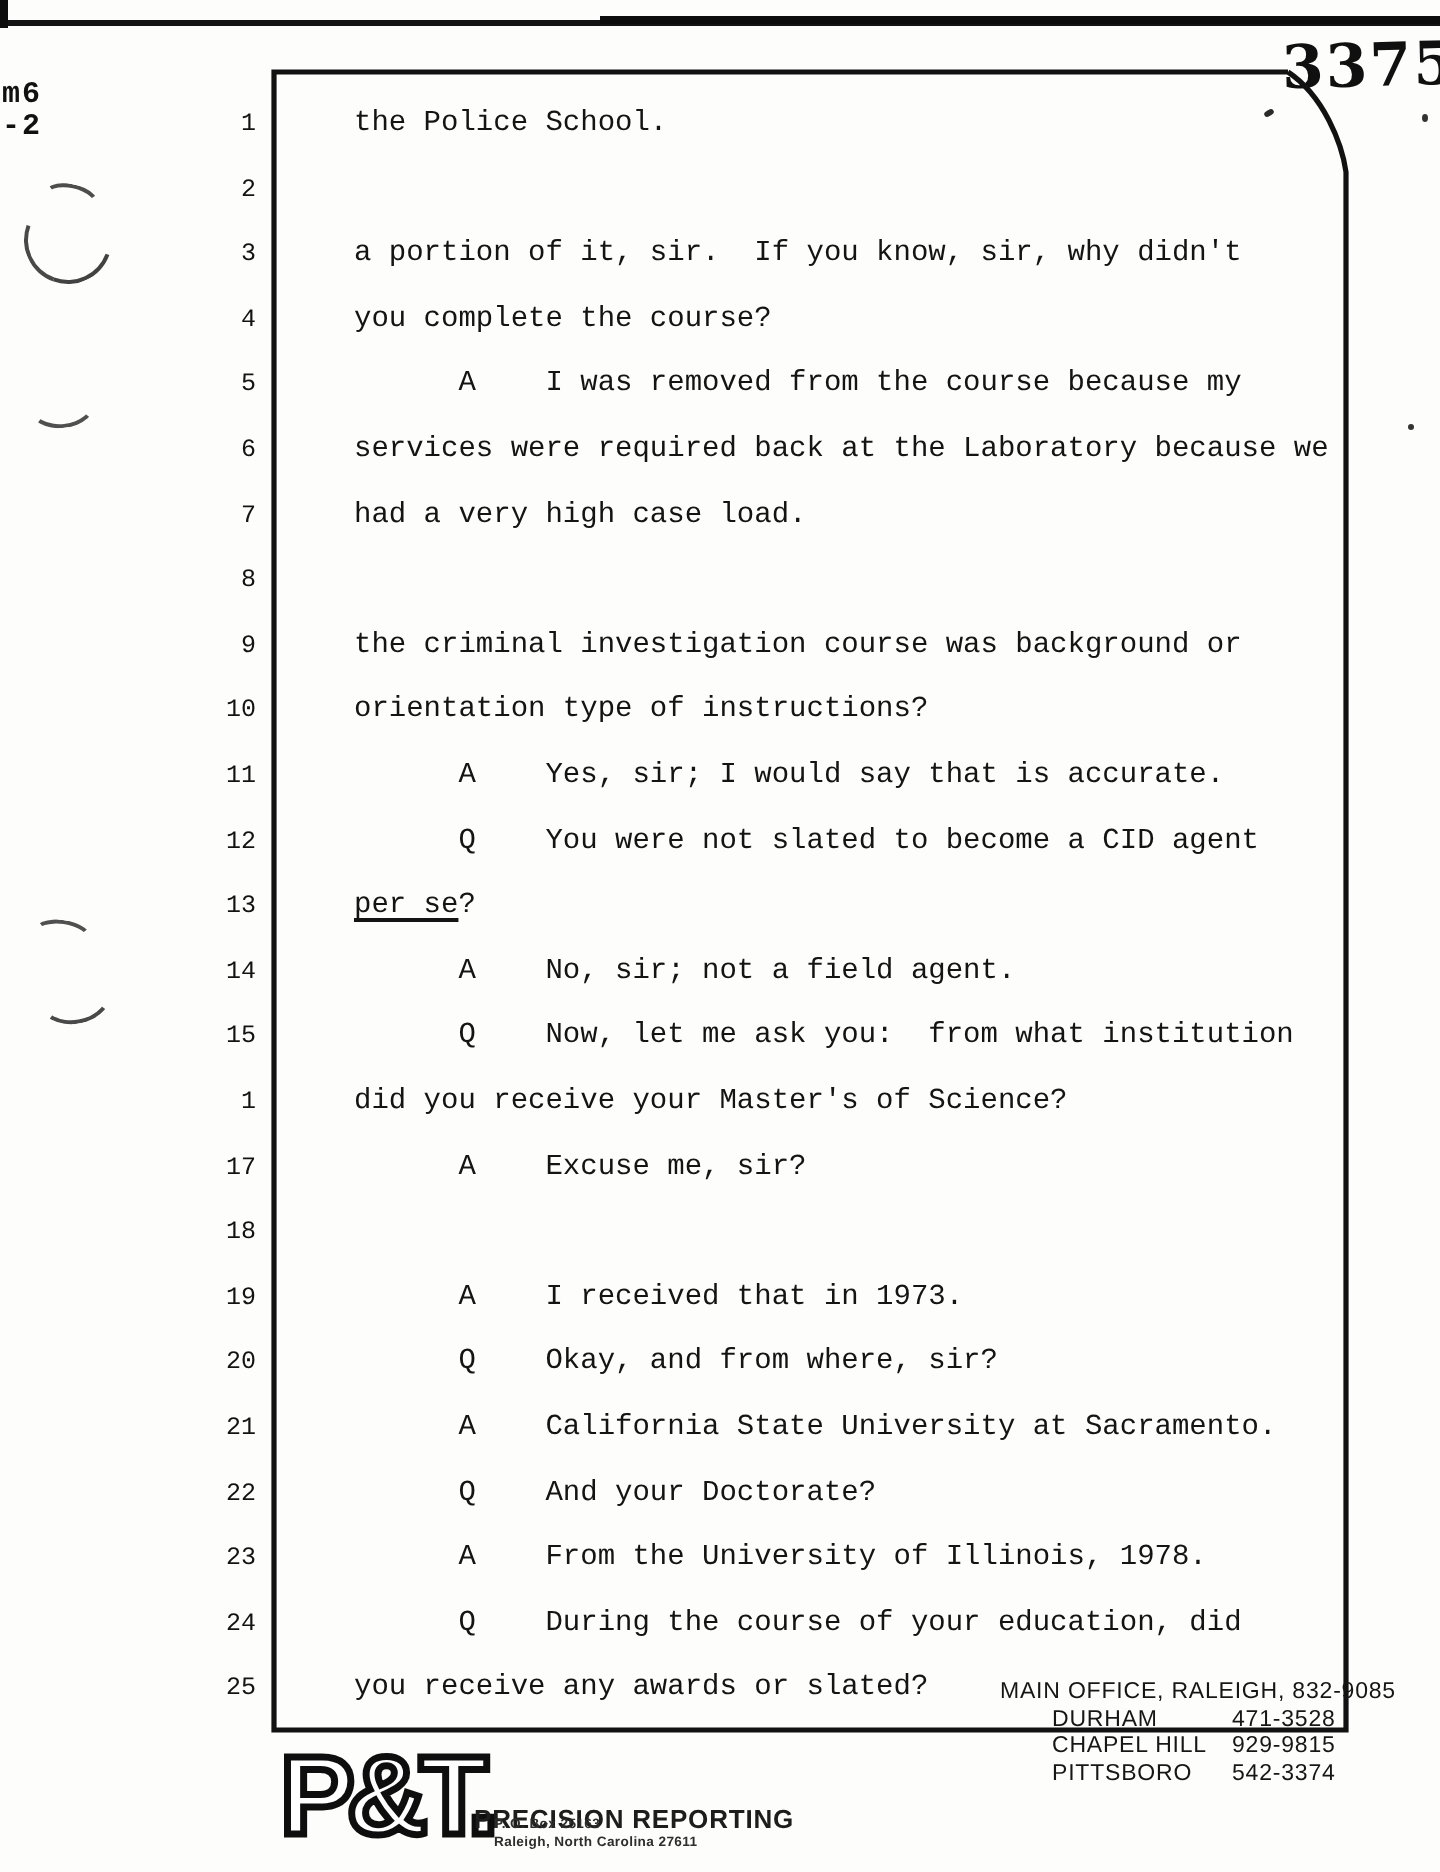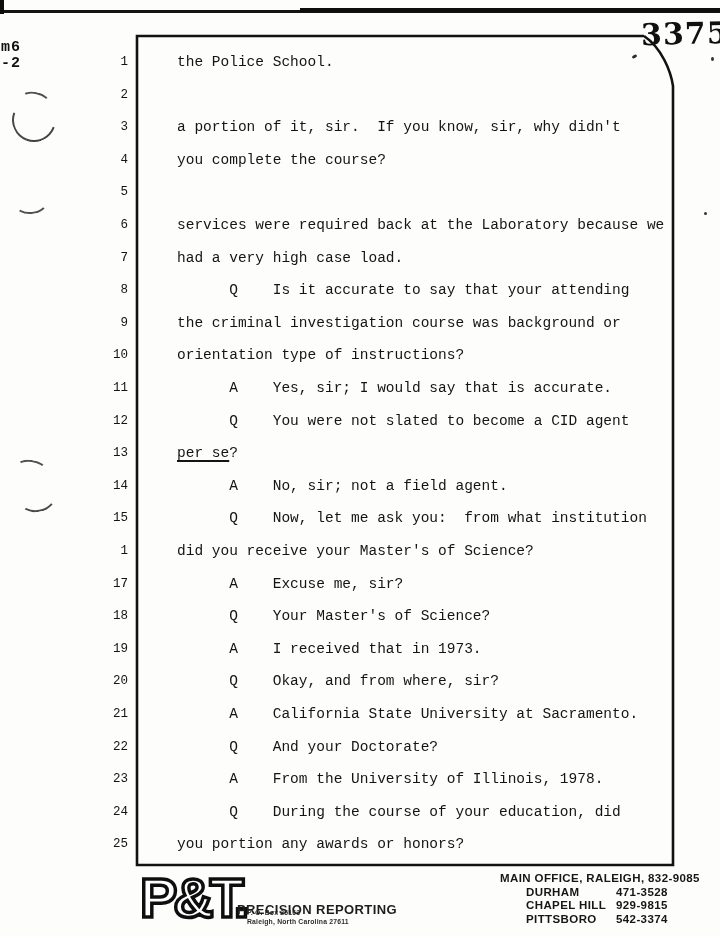--- a/index.html
+++ b/index.html
@@ -53,23 +53,23 @@
     letter-spacing:-4px;color:#ffffff;-webkit-text-stroke:3.5px #0e0e0e;
     line-height:62px;
     text-align:center;
   }
   .company{position:absolute;left:237px;top:871px;
     font-family:"Liberation Sans",sans-serif;font-size:13px;font-weight:bold;
     letter-spacing:.4px;color:#1d1d1d;line-height:15.5px;white-space:pre;}
   .address{position:absolute;left:247px;top:908px;
     font-family:"Liberation Sans",sans-serif;font-size:6.8px;font-weight:bold;
     color:#2e2e2e;line-height:9px;letter-spacing:.2px;}
-  .phones{position:absolute;left:500px;top:872px;
+  .phones{position:absolute;left:500px;top:840px;
     font-family:"Liberation Sans",sans-serif;font-size:11.5px;
-    letter-spacing:.4px;color:#161616;font-weight:bold;}
+    letter-spacing:.4px;color:#161616;}
   .main-office{white-space:pre;}
   .office-row{position:relative;margin-top:1.6px;}
   .office-name{display:inline-block;margin-left:26px;width:90px;}
   .office-phone{display:inline-block;}
 </style>
 </head>
 <body>
 
 <div class="page">
 
@@ -106,32 +106,32 @@
       <div class="trow" style="top: 120.2px;">
         <span class="lno">3</span>
         <span class="ltx">a portion of it, sir.  If you know, sir, why didn't</span>
       </div>
       <div class="trow" style="top: 152.8px;">
         <span class="lno">4</span>
         <span class="ltx">you complete the course?</span>
       </div>
       <div class="trow" style="top: 185.4px;">
         <span class="lno">5</span>
+        <span class="ltx">      A    I was removed from the course because my</span>
       </div>
       <div class="trow" style="top: 218px;">
         <span class="lno">6</span>
         <span class="ltx">services were required back at the Laboratory because we</span>
       </div>
       <div class="trow" style="top: 250.6px;">
         <span class="lno">7</span>
         <span class="ltx">had a very high case load.</span>
       </div>
       <div class="trow" style="top: 283.2px;">
         <span class="lno">8</span>
-        <span class="ltx">      Q    Is it accurate to say that your attending</span>
       </div>
       <div class="trow" style="top: 315.8px;">
         <span class="lno">9</span>
         <span class="ltx">the criminal investigation course was background or</span>
       </div>
       <div class="trow" style="top: 348.4px;">
         <span class="lno">10</span>
         <span class="ltx">orientation type of instructions?</span>
       </div>
       <div class="trow" style="top: 381px;">
@@ -157,21 +157,20 @@
       <div class="trow" style="top: 544px;">
         <span class="lno">1</span>
         <span class="ltx">did you receive your Master's of Science?</span>
       </div>
       <div class="trow" style="top: 576.6px;">
         <span class="lno">17</span>
         <span class="ltx">      A    Excuse me, sir?</span>
       </div>
       <div class="trow" style="top: 609.2px;">
         <span class="lno">18</span>
-        <span class="ltx">      Q    Your Master's of Science?</span>
       </div>
       <div class="trow" style="top: 641.8px;">
         <span class="lno">19</span>
         <span class="ltx">      A    I received that in 1973.</span>
       </div>
       <div class="trow" style="top: 674.4px;">
         <span class="lno">20</span>
         <span class="ltx">      Q    Okay, and from where, sir?</span>
       </div>
       <div class="trow" style="top: 707px;">
@@ -185,21 +184,21 @@
       <div class="trow" style="top: 772.2px;">
         <span class="lno">23</span>
         <span class="ltx">      A    From the University of Illinois, 1978.</span>
       </div>
       <div class="trow" style="top: 804.8px;">
         <span class="lno">24</span>
         <span class="ltx">      Q    During the course of your education, did</span>
       </div>
       <div class="trow" style="top: 837.4px;">
         <span class="lno">25</span>
-        <span class="ltx">you portion any awards or honors?</span>
+        <span class="ltx">you receive any awards or slated?</span>
       </div>
     </div>
 
   <div class="logo">
     <span class="logo-text">P&amp;T.</span>
   </div>
   <div class="company">
     <div>PRECISION REPORTING</div>
     
   </div>

